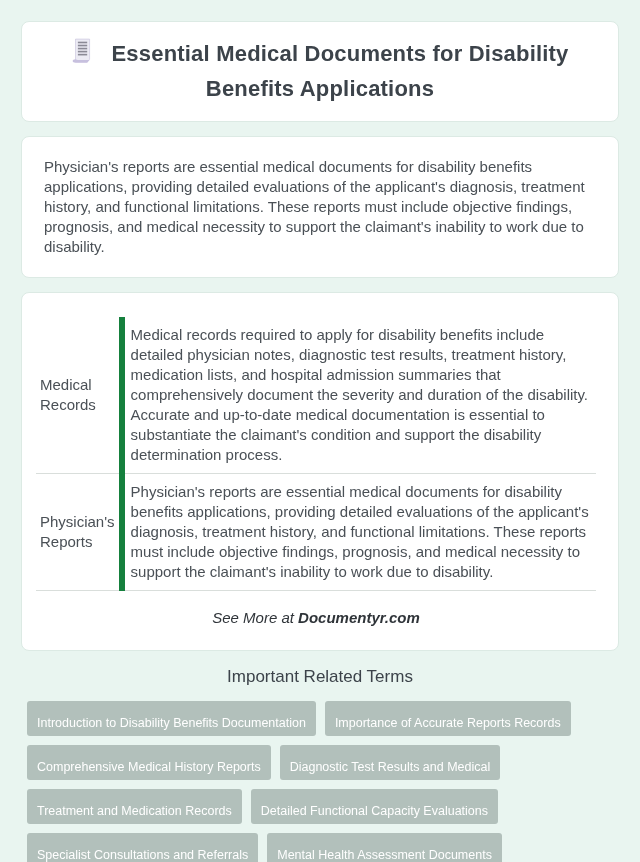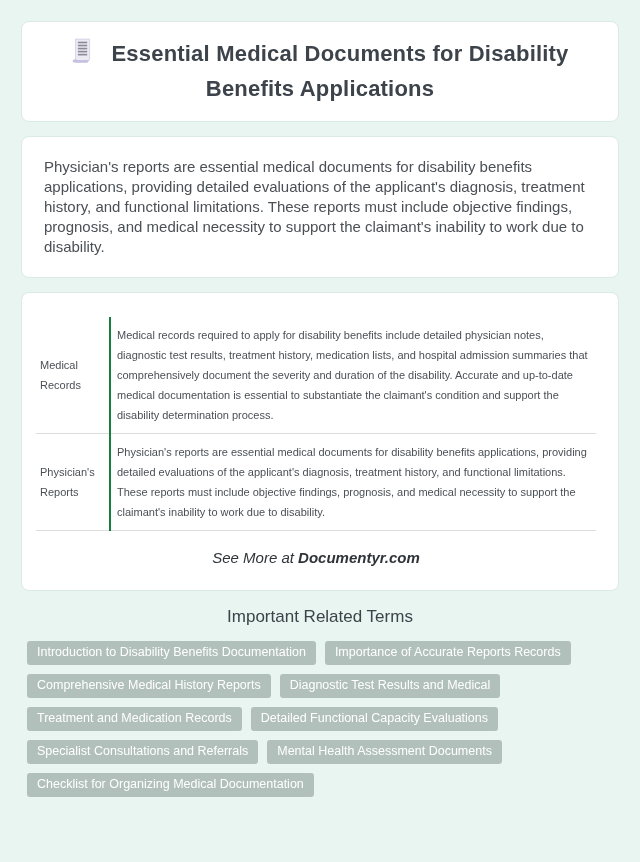--- a/index.html
+++ b/index.html
@@ -43,29 +43,29 @@
   }
   
   .card.definitions {
     padding: 24px 22px 14px 14px;
   }
   table.def-table {
     border-collapse: collapse;
     width: 100%;
   }
   table.def-table td {
-    font-size: 11px;
+    font-size: 15px;
     line-height: 20px;
     color: #4a5056;
     vertical-align: middle;
     padding: 8px 4px;
   }
   table.def-table td.term-cell {
     width: 74px;
-    border-right: 2px solid #15803d;
+    border-right: 6px solid #15803d;
   }
   table.def-table td.def-cell {
     padding-left: 6px;
   }
   table.def-table tr { border-bottom: 1px solid #d9dedb; }
   .see-more {
     text-align: center;
     font-style: italic;
     font-size: 15px;
     color: #2f3439;
@@ -84,21 +84,21 @@
     display: flex;
     flex-wrap: wrap;
     gap: 9px;
     padding: 0 27px;
   }
   .tag {
     background: #b2c0bb;
     color: #ffffff;
     font-size: 12.5px;
     line-height: 13px;
-    padding: 5px 10px 6px 10px;
+    padding: 16px 10px 6px 10px;
     border-radius: 3px;
     white-space: nowrap;
     cursor: pointer;
   }
 </style>
 </head>
 <body>
 
 <div class="card header">
   <h1 class="page-title">

